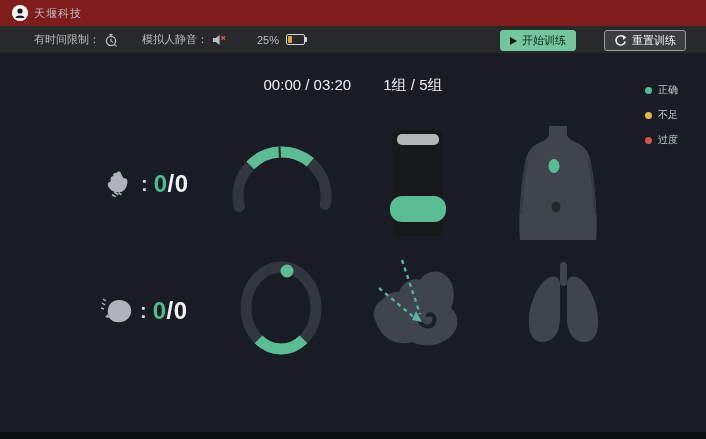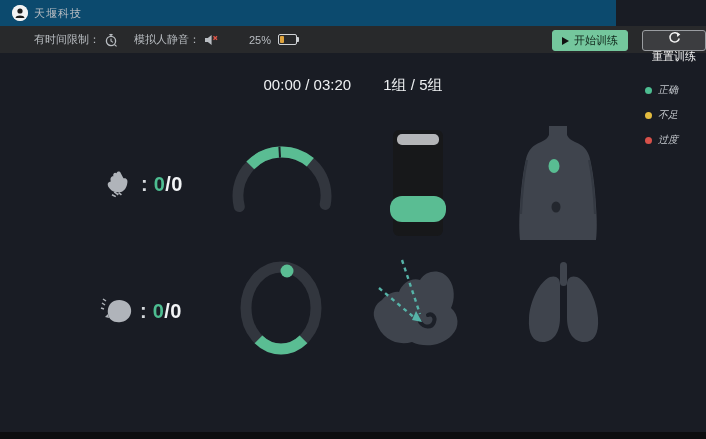--- a/index.html
+++ b/index.html
@@ -2,51 +2,51 @@
 <html><head>
 <meta charset="utf-8">
 <style>
   html,body{margin:0;padding:0;background:#000;}
   #screen{
     position:relative;width:706px;height:439px;overflow:hidden;
     font-family:"Liberation Sans","DejaVu Sans",sans-serif;
     background:#191c24;
   }
   
-  .topbar{position:absolute;left:0;top:0;width:616px;height:26px;background:#0c4a6e;display:flex;align-items:center;}
+  .topbar{position:absolute;left:0;top:0;width:706px;height:26px;background:#7f1d1d;display:flex;align-items:center;}
   .brand{display:flex;align-items:center;gap:6px;margin-left:12px;cursor:default;}
   .brand-badge{width:16px;height:16px;border-radius:50%;background:#f2f2f2;display:flex;align-items:center;justify-content:center;overflow:hidden;}
   .brand-name{font-size:11px;color:#b9bdc2;letter-spacing:1px;}
   .nav{position:absolute;left:233px;top:0;height:26px;display:flex;align-items:center;gap:22px;}
   .nav-item{font-size:11px;color:#8f949b;cursor:pointer;white-space:nowrap;}
   .nav-item.active{color:#c9cdd2;}
   
   .toolbar{position:absolute;left:0;top:26px;width:706px;height:27px;background:#28292b;display:flex;align-items:center;}
   .tool-label{font-size:11px;color:#b9bdc2;}
   .tool-group{display:flex;align-items:center;gap:4px;}
-  .g1{margin-left:34px;} .g2{margin-left:16px;font-family:Liberation Serif, serif;} .g3{margin-left:30px;justify-content:center;}
+  .g1{margin-left:34px;} .g2{margin-left:24px;font-family:Liberation Serif, serif;} .g3{margin-left:30px;justify-content:center;}
   .battery{position:relative;width:17px;height:9px;border:1px solid #cfd2d6;border-radius:2px;margin-left:3px;}
   .battery::after{content:"";position:absolute;right:-3px;top:2px;width:2px;height:5px;background:#cfd2d6;border-radius:0 1px 1px 0;}
   .battery-fill{position:absolute;left:1px;top:1px;bottom:1px;width:25%;background:#dfa33c;border-radius:1px;}
-  .btns{position:absolute;right:0;top:30px;display:flex;gap:14px;}
+  .btns{position:absolute;right:20px;top:30px;display:flex;gap:28px;}
   .btn{height:21px;display:flex;align-items:center;gap:5px;padding:0 9px;border-radius:3px;font-size:11px;cursor:pointer;box-sizing:border-box;}
   .btn-start{background:#74c79d;color:#10271b;border:1px solid #74c79d;}
-  .btn-reset{background:#3c3d40;color:#f2f2f2;border:1px solid #9a9da1;flex-direction:column;}
+  .btn-reset{background:#3c3d40;color:#f2f2f2;border:1px solid #9a9da1;}
   .play-tri{width:0;height:0;border-left:7px solid #111;border-top:4.5px solid transparent;border-bottom:4.5px solid transparent;}
   
   .session{position:absolute;left:0;top:76px;width:706px;text-align:center;font-size:15px;color:#eef0f2;}
   .session span{margin:0 14px;}
-  .legend{position:absolute;left:645px;top:83px;font-style:italic;}
+  .legend{position:absolute;left:645px;top:83px;}
   .legend-row{display:flex;align-items:center;gap:6px;height:14px;margin-bottom:11px;}
   .dot{width:7px;height:7px;border-radius:50%;}
   .dot-ok{background:#4dbd91;} .dot-low{background:#e3bb3f;} .dot-over{background:#d8514a;}
   .legend-label{font-size:10px;color:#c6cacf;}
   .counter{position:absolute;display:flex;align-items:center;gap:6px;}
   .counter .colon{font-size:20px;color:#d6d9dd;font-weight:bold;}
-  .count-num{font-size:20px;font-weight:bold;color:#f2f4f6;letter-spacing:0.5px;}
+  .count-num{font-size:24px;font-weight:bold;color:#f2f4f6;letter-spacing:0.5px;}
   .count-num .val{color:#4dbd91;}
   .c-comp{left:103px;top:168px;} .c-vent{left:100px;top:295px;}
   
   .cylinder{position:absolute;left:393px;top:130px;width:50px;height:106px;background:#17181a;border-radius:6px;}
   .cyl-cap{position:absolute;left:397px;top:134px;width:42px;height:11px;background:#b4b5b7;border-radius:5px;}
   .cyl-band{position:absolute;left:390px;top:196px;width:56px;height:26px;background:#5abd93;border-radius:12px;}
   svg{display:block;}
   .abs{position:absolute;}
   .footer{position:absolute;left:0;top:432px;width:706px;height:7px;background:#0c0d0f;}
 </style>

